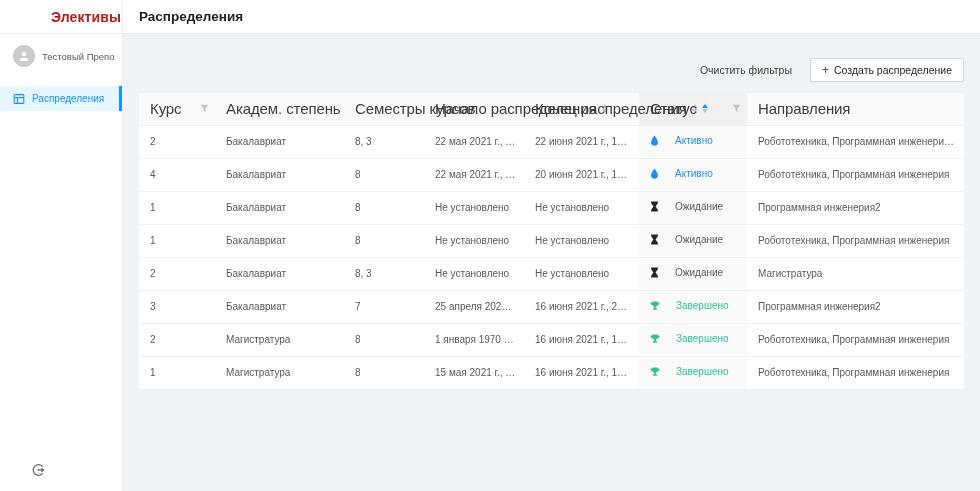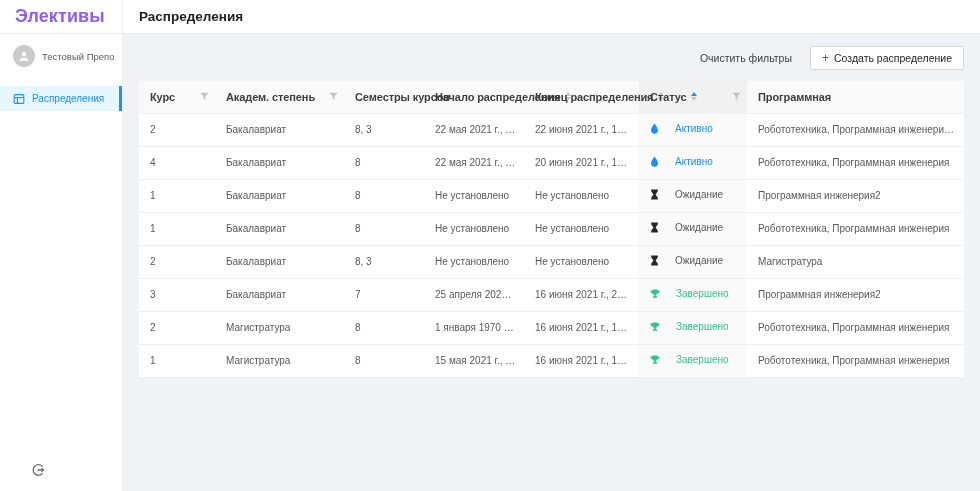--- a/index.html
+++ b/index.html
@@ -14,47 +14,47 @@
     --text-sec:#595959;
   }
   *{box-sizing:border-box;margin:0;padding:0;}
   html,body{width:980px;height:491px;overflow:hidden;}
   body{font-family:"Liberation Sans","DejaVu Sans",sans-serif;background:#fff;color:var(--text-main);}
   .app{display:flex;width:980px;height:491px;}
 
   
   .sidebar{width:123px;min-width:123px;background:#fff;border-right:1px solid var(--border);position:relative;display:flex;flex-direction:column;}
   .sidebar-header{height:34px;display:flex;align-items:center;padding:0 15px;border-bottom:1px solid #ededed;}
-  .sidebar-title{font-size:18px;font-weight:700;color:#8b5cf6;letter-spacing:.1px;}
+  .sidebar-title{font-size:14px;font-weight:700;color:#b91c1c;letter-spacing:.1px;margin-left:36px;}
   .user-row{display:flex;align-items:center;padding:11px 8px 9px 13px;}
   .avatar{width:22px;height:22px;border-radius:50%;background:#cbcbcb;display:flex;align-items:center;justify-content:center;flex:none;}
   .user-name{font-size:9.5px;color:var(--text-sec);margin-left:7px;white-space:nowrap;overflow:hidden;}
   .menu{margin-top:10px;display:flex;flex-direction:column;}
   .menu-item{height:25px;display:flex;align-items:center;gap:7px;padding:0 13px;font-size:10px;color:#454545;cursor:pointer;white-space:nowrap;position:relative;}
   .menu-item .mi-ic{flex:none;display:flex;align-items:center;}
   .menu-item.active{background:var(--menu-active-bg);color:var(--accent);}
   .menu-item.active::after{content:"";position:absolute;right:0;top:0;bottom:0;width:3px;background:var(--accent);}
   .logout{position:absolute;left:31px;bottom:14px;cursor:pointer;display:flex;}
 
   
   .main{flex:1;display:flex;flex-direction:column;min-width:0;}
   .page-header{height:34px;background:#fff;border-bottom:1px solid #ededed;display:flex;align-items:center;padding:0 16px;}
   .page-title{font-size:13.5px;font-weight:700;color:#1f1f1f;}
-  .content{flex:1;background:var(--content-bg);padding:12px 16px;min-height:0;}
+  .content{flex:1;background:var(--content-bg);padding:24px 16px;min-height:0;}
 
   .toolbar{display:flex;justify-content:flex-end;align-items:center;gap:18px;height:24px;}
   .btn-text{font-size:10.5px;color:#404040;cursor:pointer;background:none;border:none;font-family:inherit;}
   .btn{display:flex;align-items:center;gap:5px;height:24px;padding:0 11px;background:#fff;border:1px solid #d9d9d9;border-radius:2px;font-size:10.5px;color:var(--text-main);cursor:pointer;font-family:inherit;box-shadow:0 1px 1px rgba(0,0,0,.02);}
   .btn .plus{font-size:12px;color:#555;line-height:1;}
 
   
   .table-wrap{margin-top:11px;background:#fff;border-radius:2px;}
   table{width:100%;border-collapse:collapse;table-layout:fixed;}
   col.c1{width:76px}col.c2{width:129px}col.c3{width:80px}col.c4{width:100px}col.c5{width:115px}col.c6{width:108px}col.c7{width:auto}
-  th{background:#fafafa;height:32px;border-bottom:1px solid var(--border);font-size:11px;font-weight:700;color:#3d3d3d;text-align:center;padding:0 6px 0 11px;white-space:nowrap;overflow:visible;letter-spacing:-.1px;}
+  th{background:#fafafa;height:32px;border-bottom:1px solid var(--border);font-size:15px;font-weight:400;color:#3d3d3d;text-align:center;padding:0 6px 0 11px;white-space:nowrap;overflow:visible;letter-spacing:-.1px;}
   th.sorted{background:#f1f1f1;}
   .th-inner{display:flex;align-items:center;gap:3px;}
   .th-inner .grow{flex:1;}
   td{height:33px;border-bottom:1px solid var(--border);font-size:10px;color:var(--text-sec);padding:0 8px 0 11px;white-space:nowrap;overflow:hidden;text-overflow:ellipsis;}
   td.c-status{background:#fafafa;}
   tr.body-row{cursor:pointer;}
 
   
   .sorter{display:inline-flex;flex-direction:column;gap:1px;margin-left:2px;}
   .car-up{width:0;height:0;border-left:3px solid transparent;border-right:3px solid transparent;border-bottom:4px solid #c4c4c4;}
@@ -189,21 +189,21 @@
                       <span class="car-down"></span>
                     </span>
                     <span class="grow"></span>
                   <svg width="9" height="9" viewBox="0 0 10 10">
                       <path d="M.6.8h8.8L6 4.9v4L4 7.5V4.9Z" fill="#c2c2c2"></path>
                     </svg>
                 </div>
               </th>
               <th>
                 <div class="th-inner">
-                    <span>Программная</span>
+                    <span>Направления</span>
                   </div>
               </th>
             </tr>
           </thead>
           <tbody>
   <tr class="body-row st-active">
     <td>2</td>
     <td>Бакалавриат</td>
     <td>8, 3</td>
     <td>22 мая 2021 г., 0:20</td>

